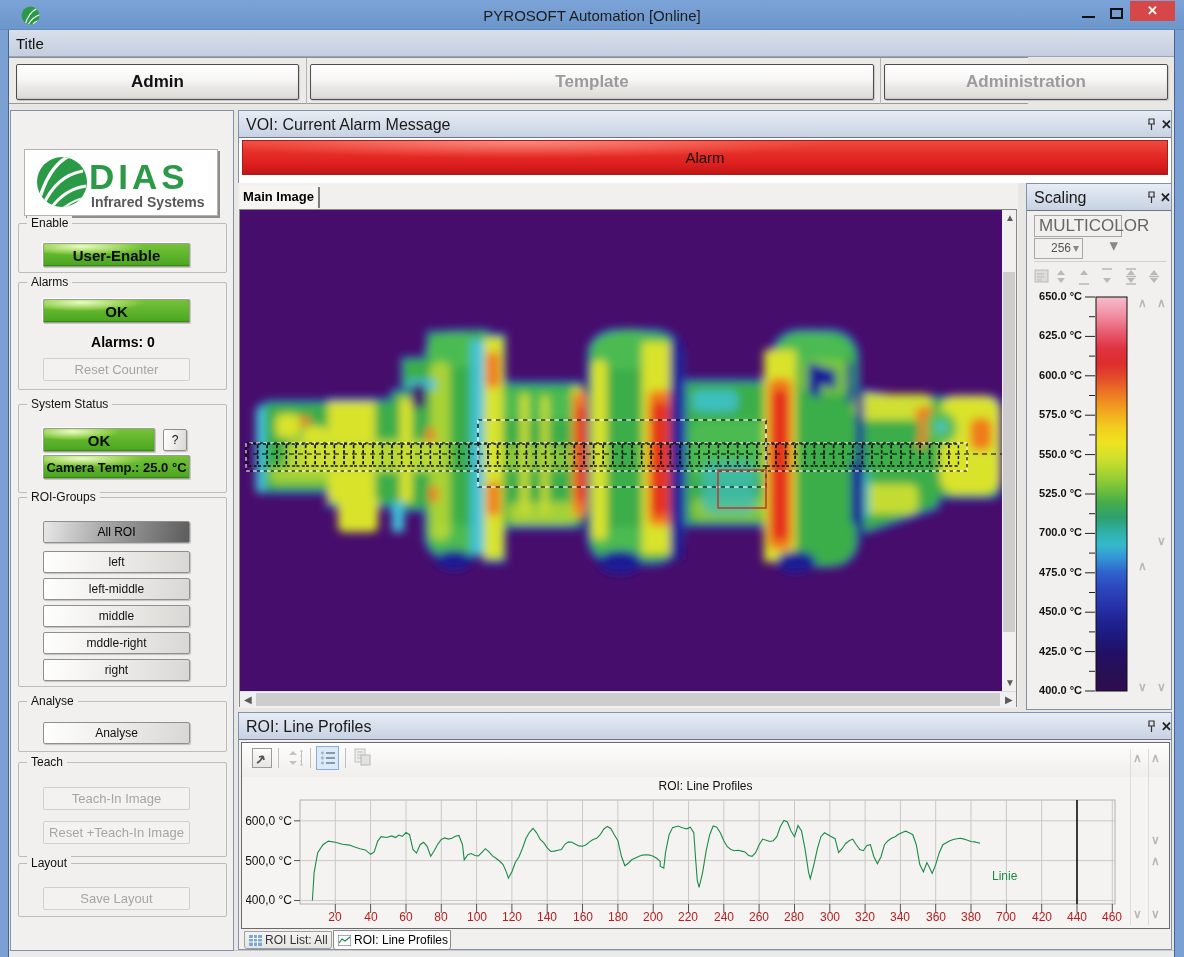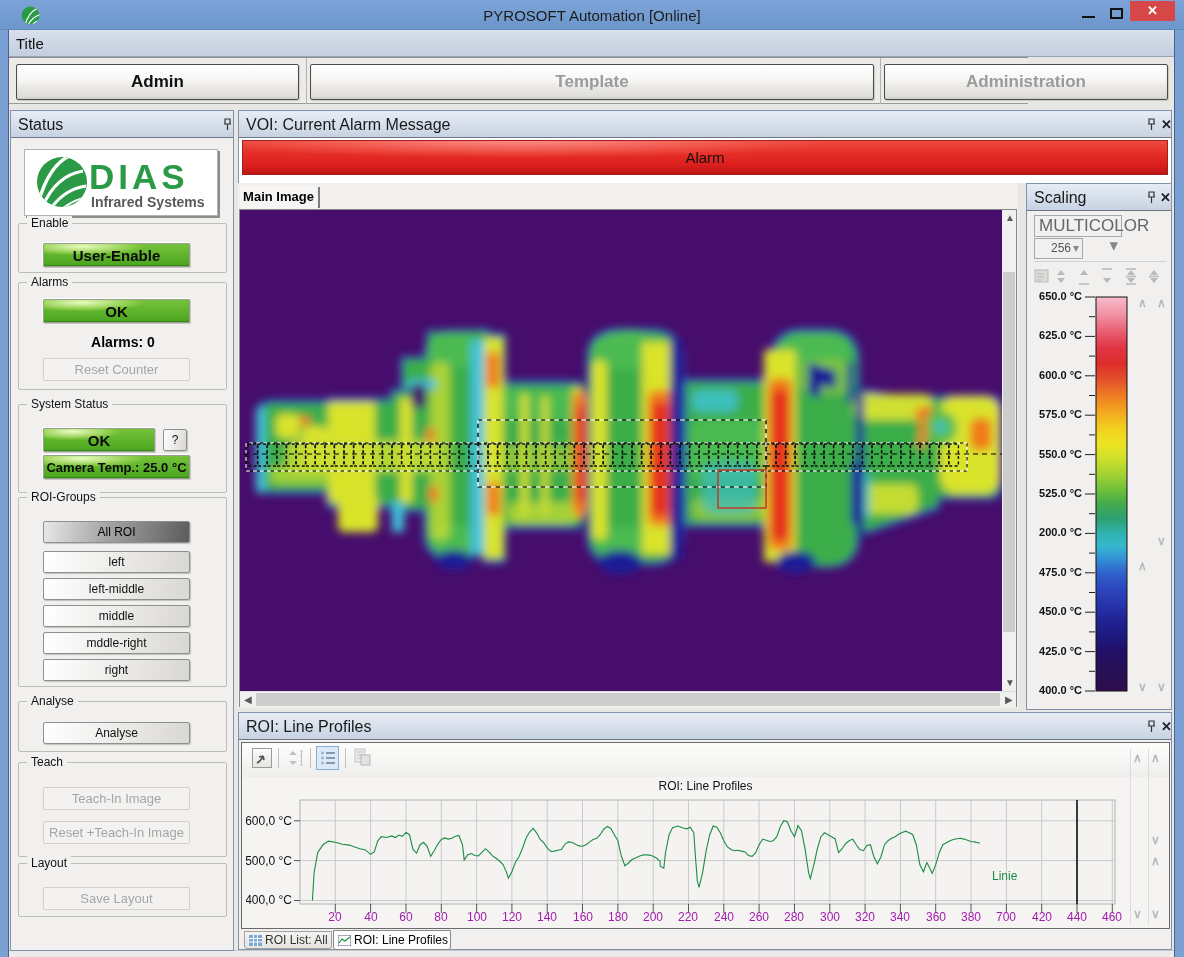--- a/index.html
+++ b/index.html
@@ -41,21 +41,21 @@
   background:#f3f2f0; text-align:center; font-size:13px; color:#a5a5a5; line-height:22px; }
 .rbtn { position:absolute; left:32px; width:147px; height:22px; border:1px solid #8f8f8f; border-radius:2px;
   background:linear-gradient(100deg,#ffffff,#efeeec 45%,#d9d7d3);
   box-shadow:1px 1px 1px #c2c0bd; text-align:center; font-size:12px; color:#111; line-height:21px; }
 
 .sb { position:absolute; background:#f0f0f0; }
 .sbthumb { position:absolute; background:#cdcdcd; }
 .arr { position:absolute; font-size:10px; color:#5a5a5a; line-height:10px; }
 .chev { position:absolute; font-size:12px; color:#b9b9b9; font-weight:bold; }
 
-.xlab { position:absolute; top:134px; width:40px; text-align:center; font-size:12px; color:#a21caf; }
+.xlab { position:absolute; top:134px; width:40px; text-align:center; font-size:12px; color:#b91c1c; }
 .slab { position:absolute; left:0px; width:55px; text-align:right; font-size:11px; font-weight:bold; color:#111; }
 </style></head>
 <body>
 
 <div class="abs" id="titlebar"></div>
 <svg class="abs" style="left:21px;top:6px" width="19" height="19" viewBox="0 0 19 19">
  <defs>
       <clipPath id="tc">
         <circle cx="9.5" cy="9.5" r="9"></circle>
       </clipPath>
@@ -81,26 +81,20 @@
 <div class="abs" id="tabrow">
   <div class="bigbtn active" style="left:7px;width:283px">Admin</div>
   <div class="vsep" style="left:297px"></div>
   <div class="bigbtn" style="left:301px;width:564px">Template</div>
   <div class="vsep" style="left:871px"></div>
   <div class="bigbtn" style="left:875px;width:284px">Administration</div>
 </div>
 <div class="abs" style="left:9px;top:950px;width:1165px;height:7px;background:#ebebeb;border-top:1px solid #c9c9c9"></div>
 
 <div class="panel" style="left:10px;top:110px;width:224px;height:841px">
- <div class="phead">
-      <span class="t">Status</span>
-  <svg class="pin" style="left:212px" width="9" height="13" viewBox="0 0 9 13">
-        <path d="M2 1h5v5h-5zM1 6h7M4.5 6v6" stroke="#333" stroke-width="1.2" fill="none"></path>
-      </svg>
- </div>
 
  <div class="abs" style="left:13px;top:38px;width:194px;height:67px;background:#fff;border:1px solid #b5b3b0;box-shadow:2px 2px 0 #8f8d8a">
   <svg width="192" height="65" viewBox="0 0 192 65">
    <defs>
           <clipPath id="lc">
             <circle cx="37" cy="32" r="25"></circle>
           </clipPath>
         </defs>
    <circle cx="37" cy="32" r="25" fill="#2a9a46"></circle>
    <g clip-path="url(#lc)" stroke="#fff" fill="none">
@@ -486,21 +480,21 @@
       <line x1="62" y1="487.3" x2="68" y2="487.3" stroke="#222" stroke-width="1"></line>
       <line x1="58" y1="507.0" x2="68" y2="507.0" stroke="#222" stroke-width="1"></line>
  </svg>
  <div class="abs" style="left:0;top:0;width:146px;height:0">
       <div class="slab" style="top:106px">650.0 °C</div>
       <div class="slab" style="top:145px">625.0 °C</div>
       <div class="slab" style="top:185px">600.0 °C</div>
       <div class="slab" style="top:224px">575.0 °C</div>
       <div class="slab" style="top:264px">550.0 °C</div>
       <div class="slab" style="top:303px">525.0 °C</div>
-      <div class="slab" style="top:342px">200.0 °C</div>
+      <div class="slab" style="top:342px">700.0 °C</div>
       <div class="slab" style="top:382px">475.0 °C</div>
       <div class="slab" style="top:421px">450.0 °C</div>
       <div class="slab" style="top:461px">425.0 °C</div>
       <div class="slab" style="top:500px">400.0 °C</div>
     </div>
  <div class="chev" style="left:111px;top:112px">∧</div>
     <div class="chev" style="left:130px;top:112px">∧</div>
  <div class="chev" style="left:130px;top:350px">∨</div>
     <div class="chev" style="left:111px;top:375px">∧</div>
  <div class="chev" style="left:111px;top:496px">∨</div>

